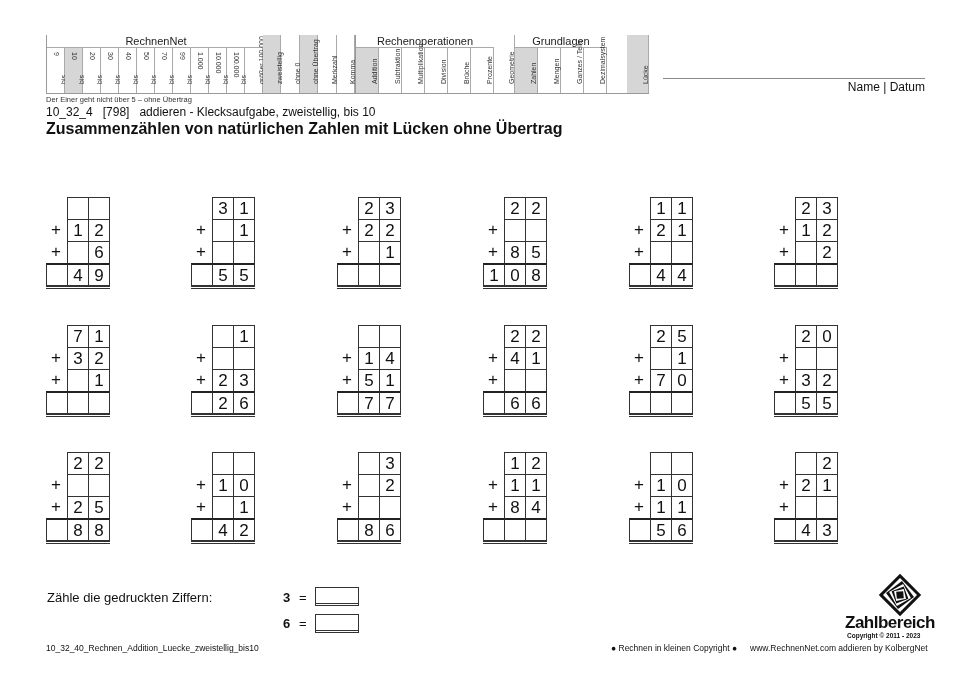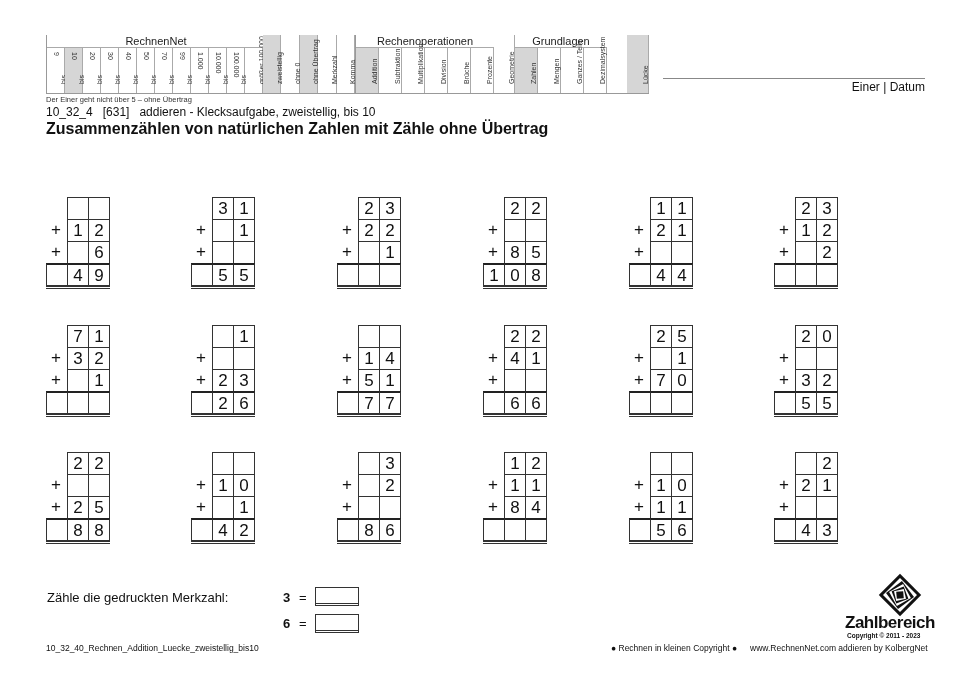--- a/index.html
+++ b/index.html
@@ -151,25 +151,25 @@
     </div>
   </div>
 <div id="hdr-gap" class="hdr" style="left:607px; width:20px; border-left:none;"></div>
 <div id="hdr-luecke" class="hdr" style="left:627px; width:22px; border-left:none;">
     <div class="col shade" style="left: 0px; width: 100%; top: 0px; bottom: 0px;">
       <span class="vtxt" style="bottom: 2px; transform: rotate(-90deg) translate(0px, 4px);">Lücke</span>
     </div>
   </div>
 
 <div class="name-line"></div>
-<div class="name-lbl">Einer | Datum</div>
+<div class="name-lbl">Name | Datum</div>
 
 <div class="hint">Der Einer geht nicht über 5 – ohne Übertrag</div>
-<div class="code" style="white-space:pre;">10_32_4   [631]   addieren - Klecksaufgabe, zweistellig, bis 10</div>
-<div class="title">Zusammenzählen von natürlichen Zahlen mit Zähle ohne Übertrag</div>
+<div class="code" style="white-space:pre;">10_32_4   [798]   addieren - Klecksaufgabe, zweistellig, bis 10</div>
+<div class="title">Zusammenzählen von natürlichen Zahlen mit Lücken ohne Übertrag</div>
 
 <div id="problems">
     <div class="prob" style="left: 45px; top: 197px;">
       <div class="cell" style="left: 22px; top: 0px;"></div>
       <div class="cell" style="left: 43px; top: 0px;"></div>
       <div class="cell" style="left: 22px; top: 22px;">1</div>
       <div class="cell" style="left: 43px; top: 22px;">2</div>
       <div class="op" style="left: 0px; top: 22px;">+</div>
       <div class="cell" style="left: 22px; top: 44px;"></div>
       <div class="cell" style="left: 43px; top: 44px;">6</div>
@@ -412,21 +412,21 @@
       <div class="cell" style="left: 22px; top: 44px;"></div>
       <div class="cell" style="left: 43px; top: 44px;"></div>
       <div class="op" style="left: 0px; top: 44px;">+</div>
       <div class="cell" style="left: 1px; top: 66px; border-top: 2px solid rgb(34, 34, 34);"></div>
       <div class="cell" style="left: 22px; top: 66px; border-top: 2px solid rgb(34, 34, 34);">4</div>
       <div class="cell" style="left: 43px; top: 66px; border-top: 2px solid rgb(34, 34, 34);">3</div>
       <div class="dbl" style="left: 1px; width: 64px; top: 89px;"></div>
     </div>
   </div>
 
-<div class="count-lbl">Zähle die gedruckten Merkzahl:</div>
+<div class="count-lbl">Zähle die gedruckten Ziffern:</div>
 
 <div class="count-n" style="left:283px; top:590px;">3</div>
 <div class="count-eq" style="left:299px; top:590px;">=</div>
 <div class="count-box" style="left:315px; top:587px;"></div>
 
 <div class="count-n" style="left:283px; top:616px;">6</div>
 <div class="count-eq" style="left:299px; top:616px;">=</div>
 <div class="count-box" style="left:315px; top:614px;"></div>
 
 <div class="footer-l">10_32_40_Rechnen_Addition_Luecke_zweistellig_bis10</div>

